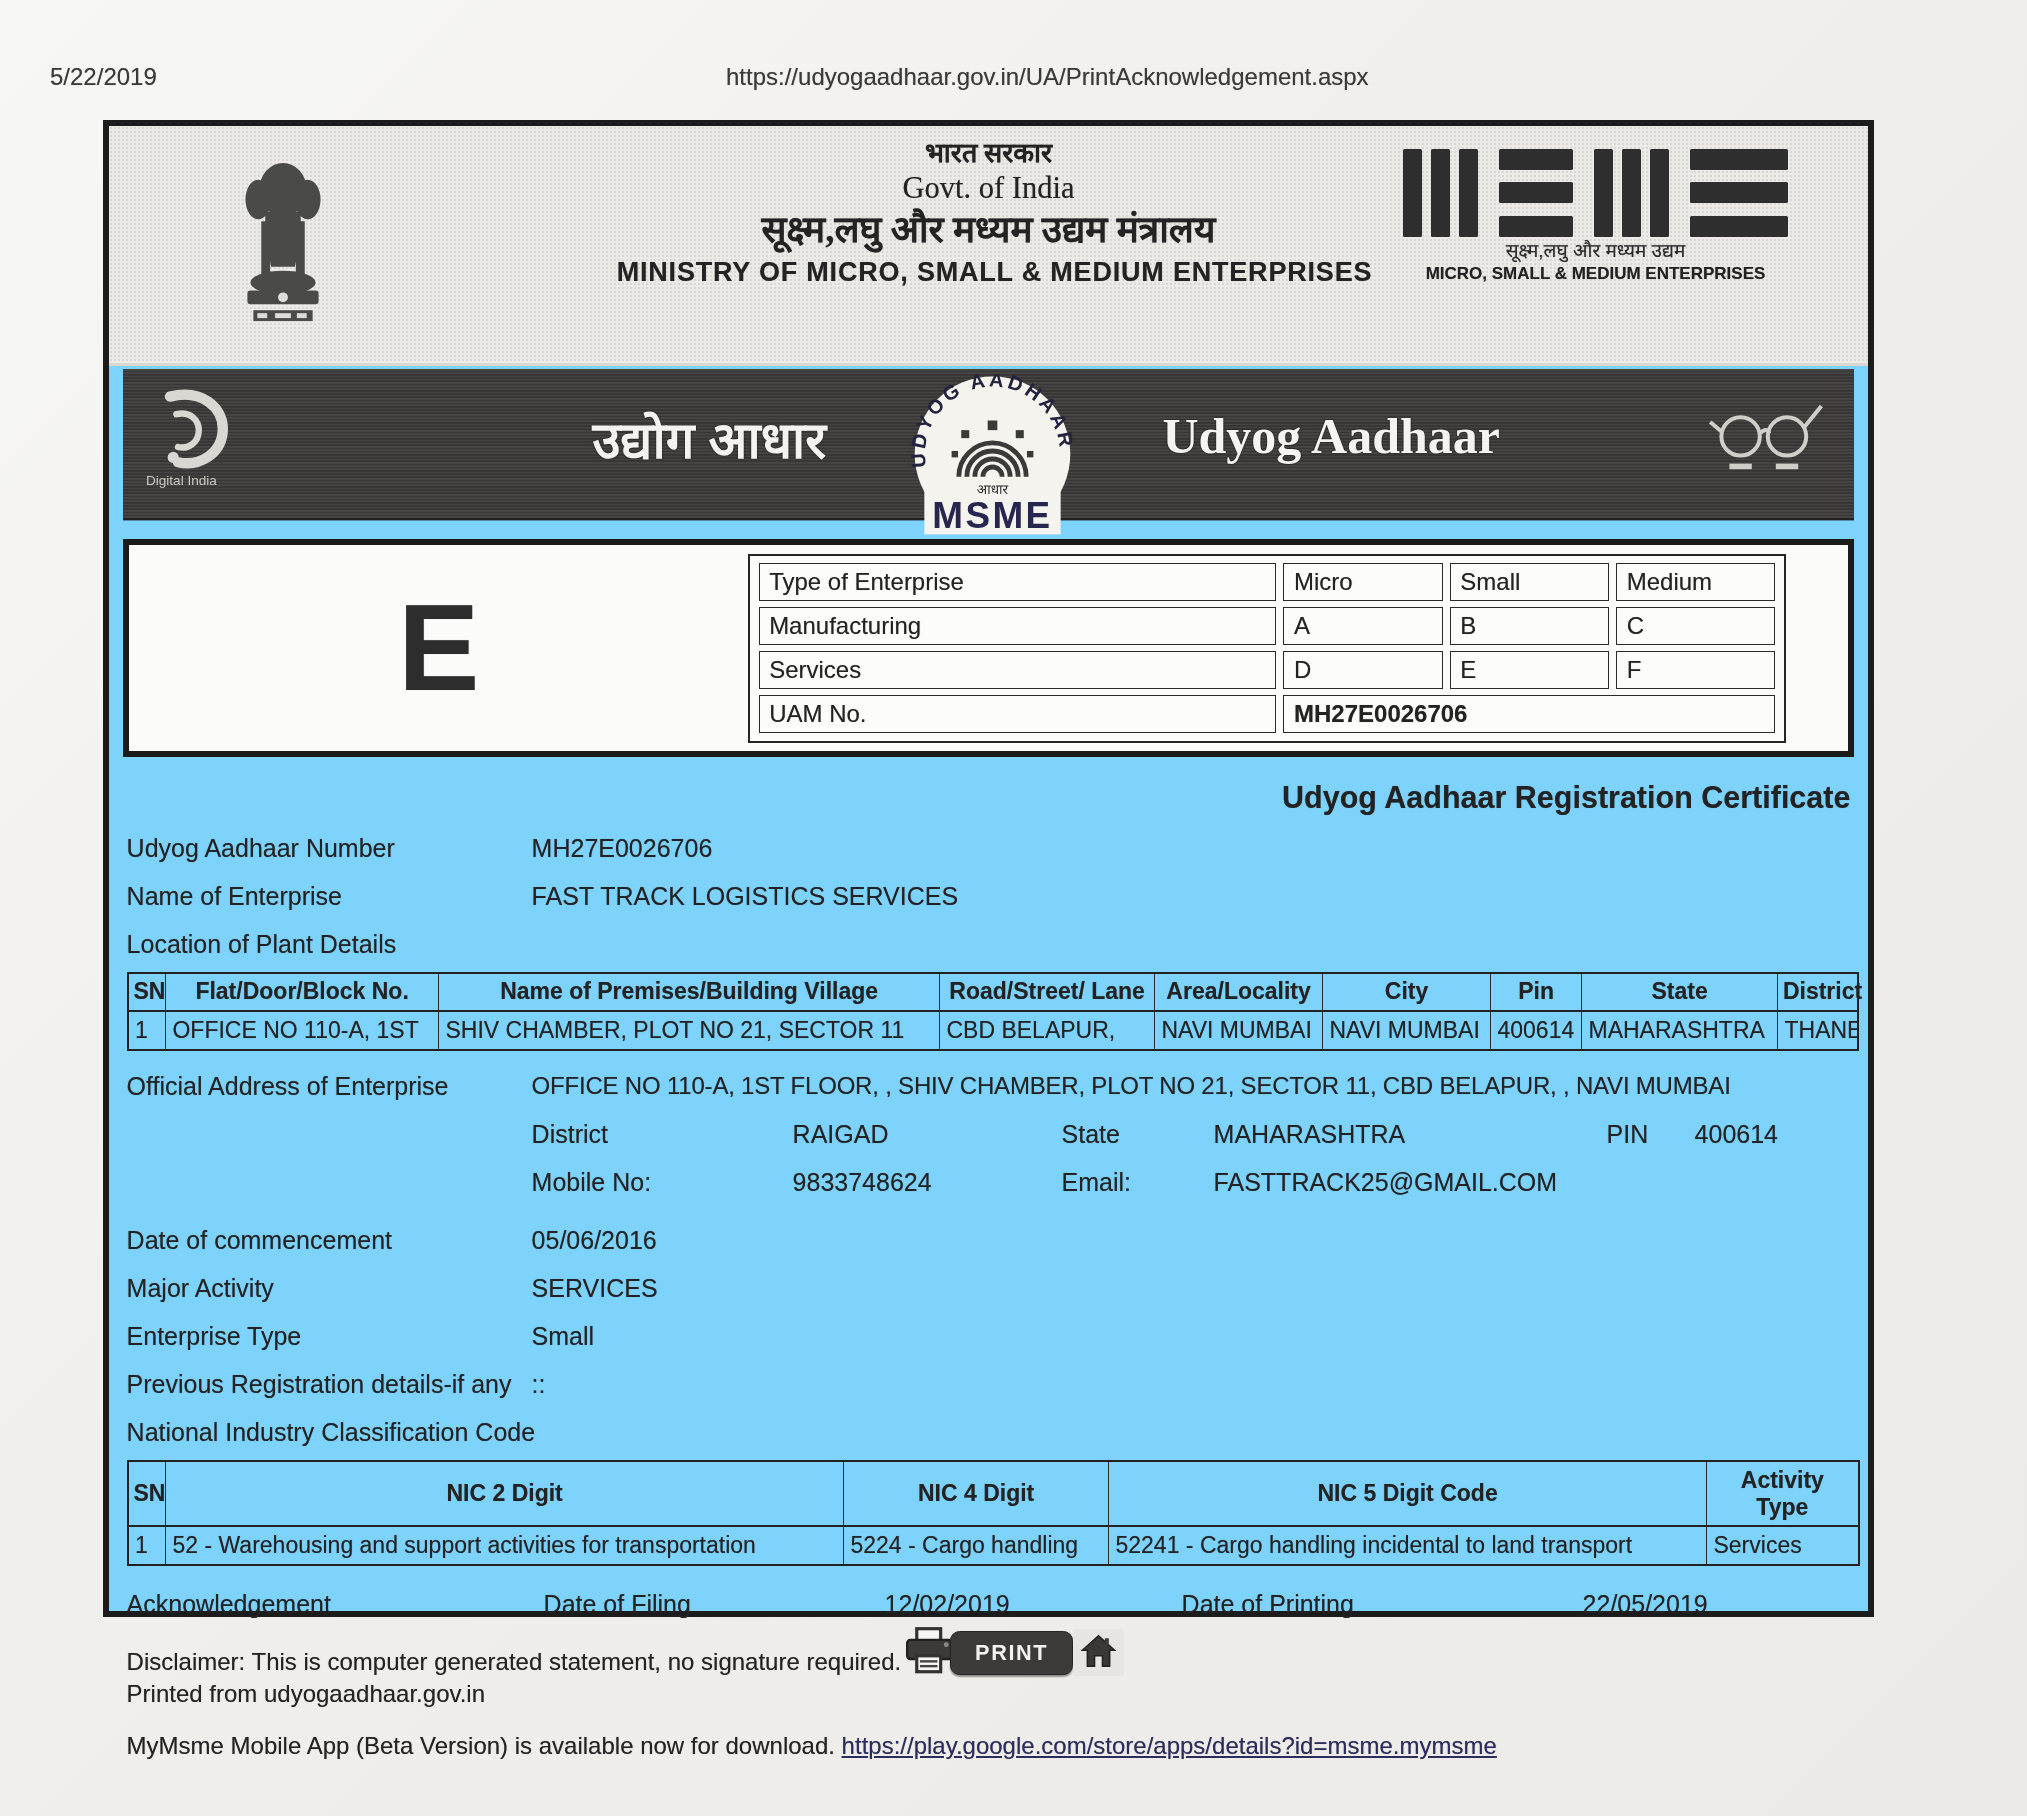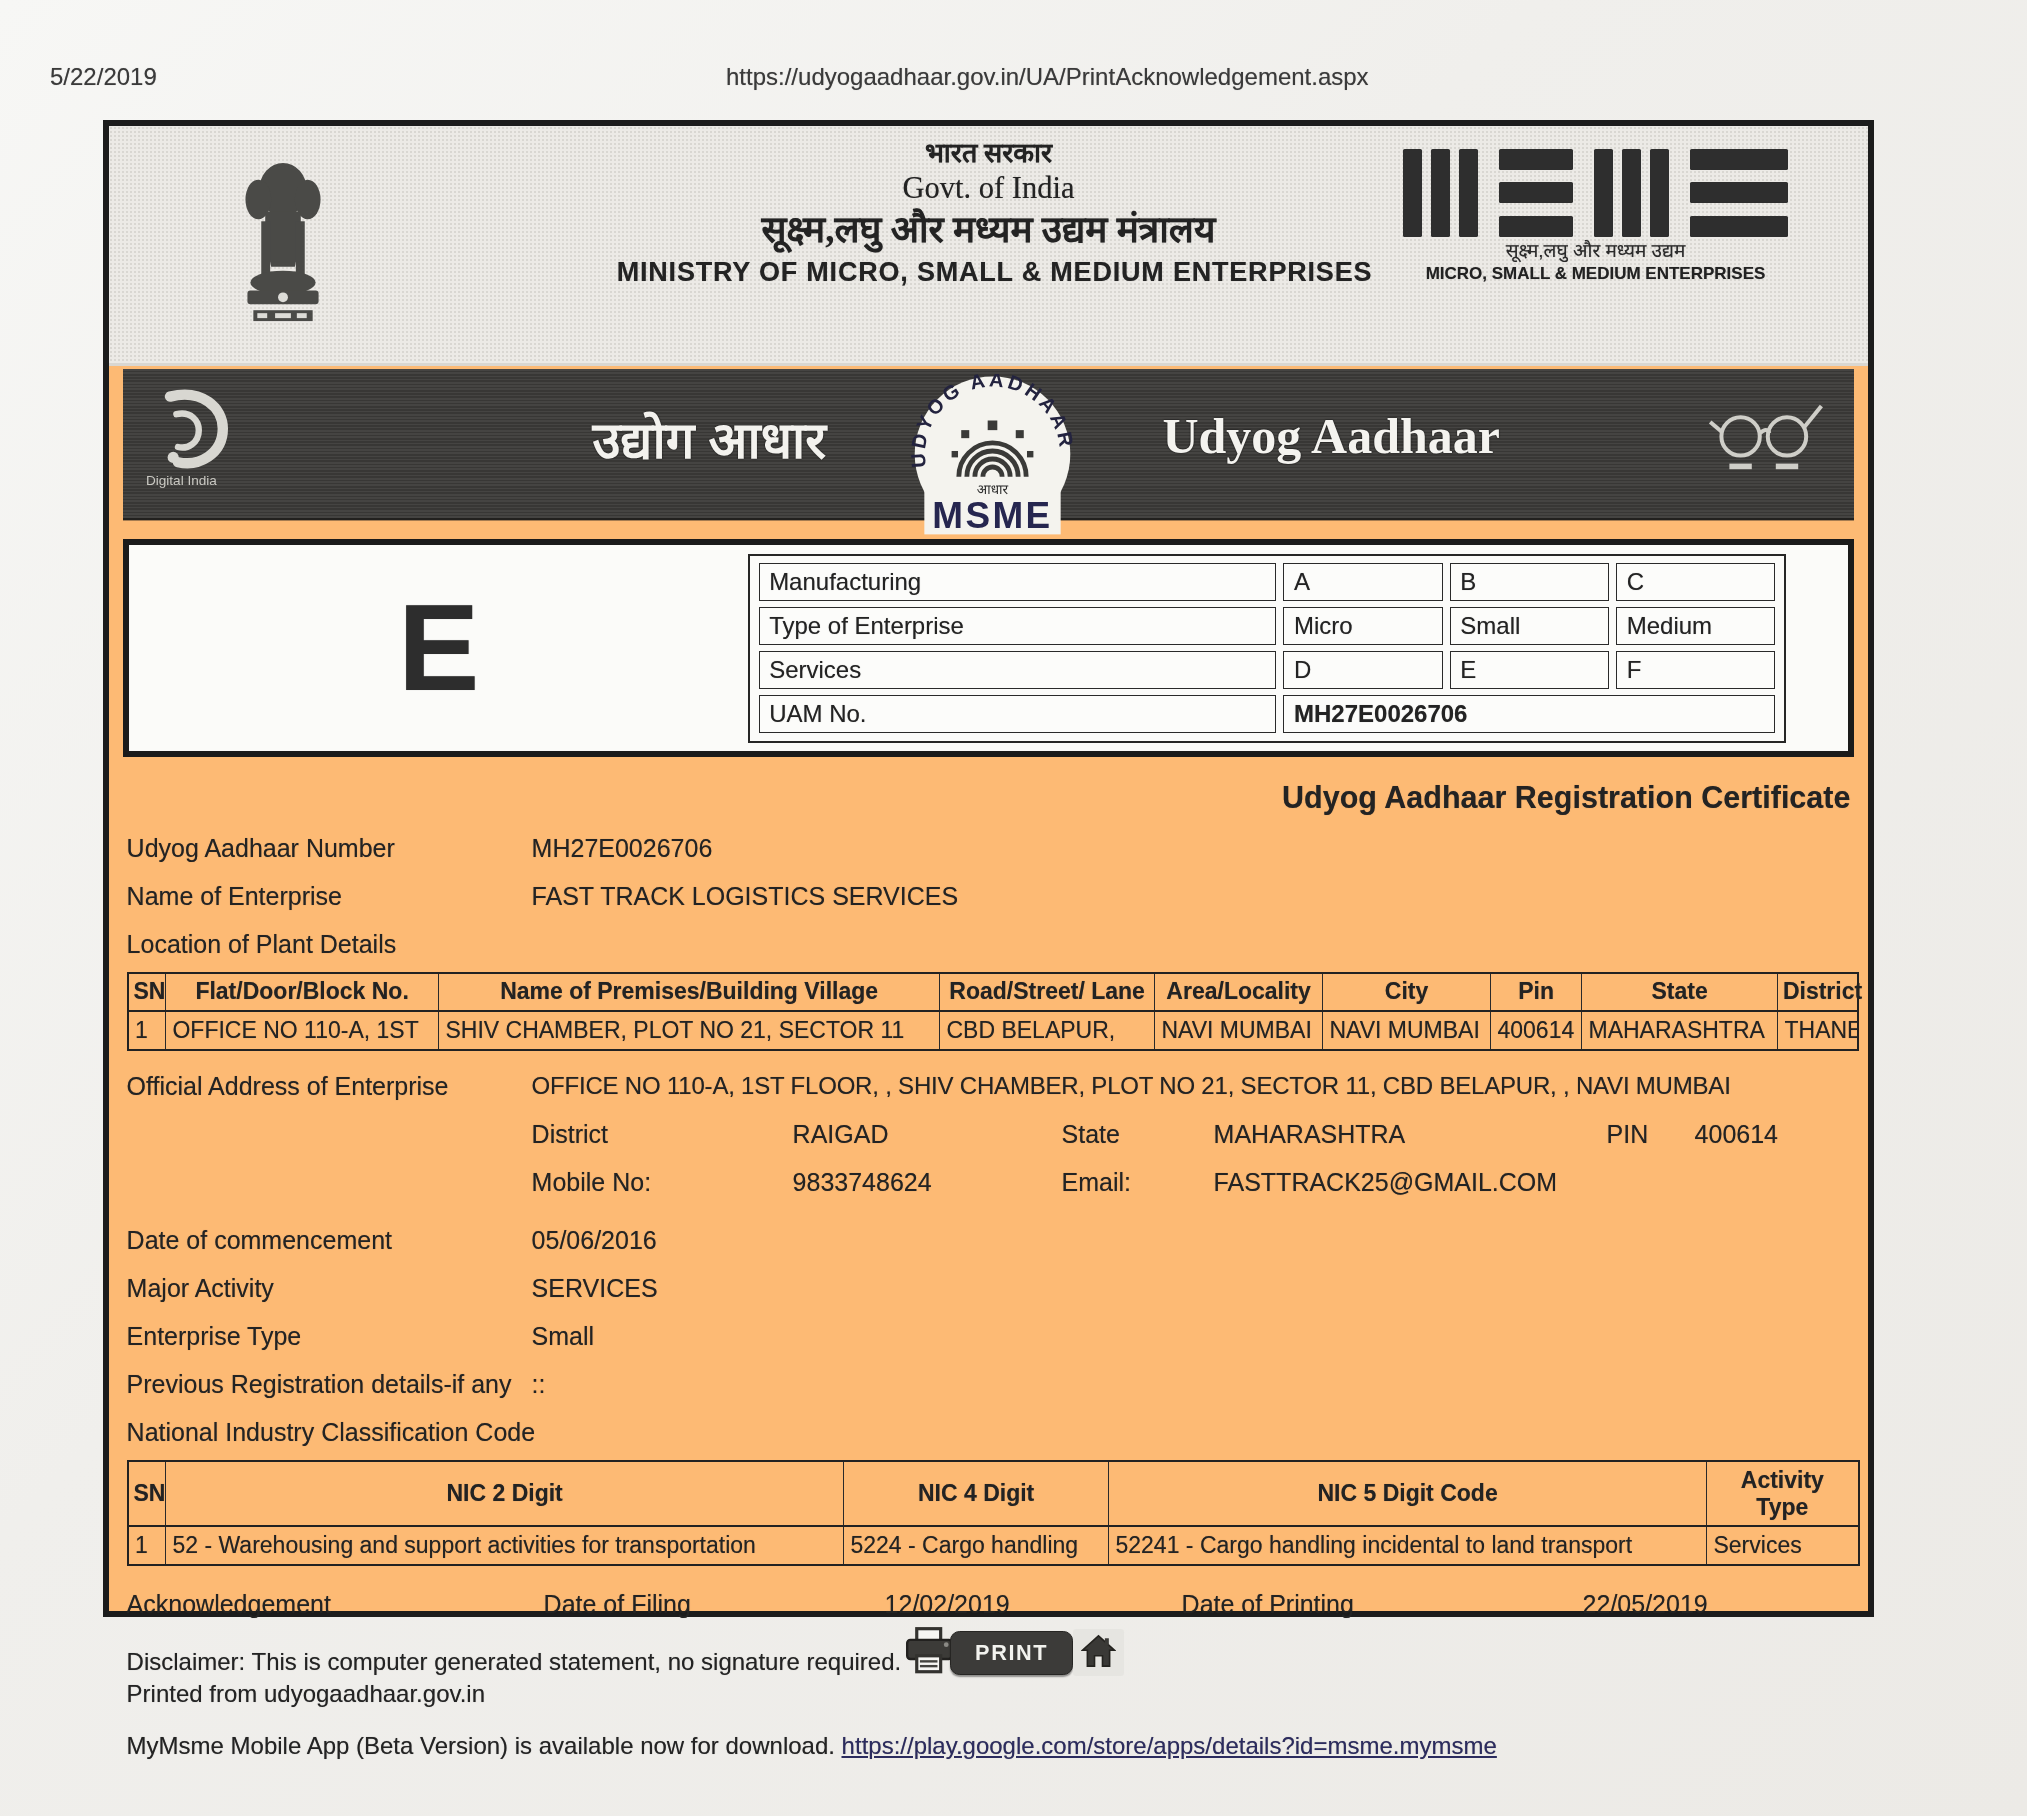--- a/index.html
+++ b/index.html
@@ -14,21 +14,21 @@
   .soft{text-shadow:0 0 0.8px rgba(40,40,40,.45);}
 
   
   .print-header{position:absolute;top:63px;left:0;width:100%;font-size:24px;color:#3a3a3a;}
   .print-date{position:absolute;left:50px;top:0;}
   .print-url{position:absolute;left:726px;top:0;}
 
   
   .doc{
     position:absolute;left:103px;top:120px;width:1771px;height:1497px;
-    border:6.4px solid #1c1c1c;background:#fdba74;box-sizing:border-box;
+    border:6.4px solid #1c1c1c;background:#7dd3fc;box-sizing:border-box;
   }
 
   
   .gov-band{
     position:relative;height:237px;
     background-color:#eceae6;
     background-image:radial-gradient(#d9d7d2 0.8px, transparent 1px);
     background-size:4px 4px;
     border-bottom:3.2px solid #d9d7d2;
   }
@@ -241,30 +241,30 @@
     <div class="type-table-wrap">
       <table class="type-table">
         <colgroup>
             <col style="width:52%">
             <col style="width:16%">
             <col style="width:16%">
             <col style="width:16%">
           </colgroup>
         <tbody>
             <tr>
+          <td class="soft">Type of Enterprise</td>
+          <td class="soft">Micro</td>
+          <td class="soft">Small</td>
+          <td class="soft">Medium</td>
+        </tr>
+        <tr>
           <td class="soft">Manufacturing</td>
           <td class="soft">A</td>
           <td class="soft">B</td>
           <td class="soft">C</td>
-        </tr>
-        <tr>
-          <td class="soft">Type of Enterprise</td>
-          <td class="soft">Micro</td>
-          <td class="soft">Small</td>
-          <td class="soft">Medium</td>
         </tr>
         <tr>
           <td class="soft">Services</td>
           <td class="soft">D</td>
           <td class="soft">E</td>
           <td class="soft">F</td>
         </tr>
         <tr>
           <td class="soft">UAM No.</td>
           <td class="uam-val soft" colspan="3">MH27E0026706</td>

